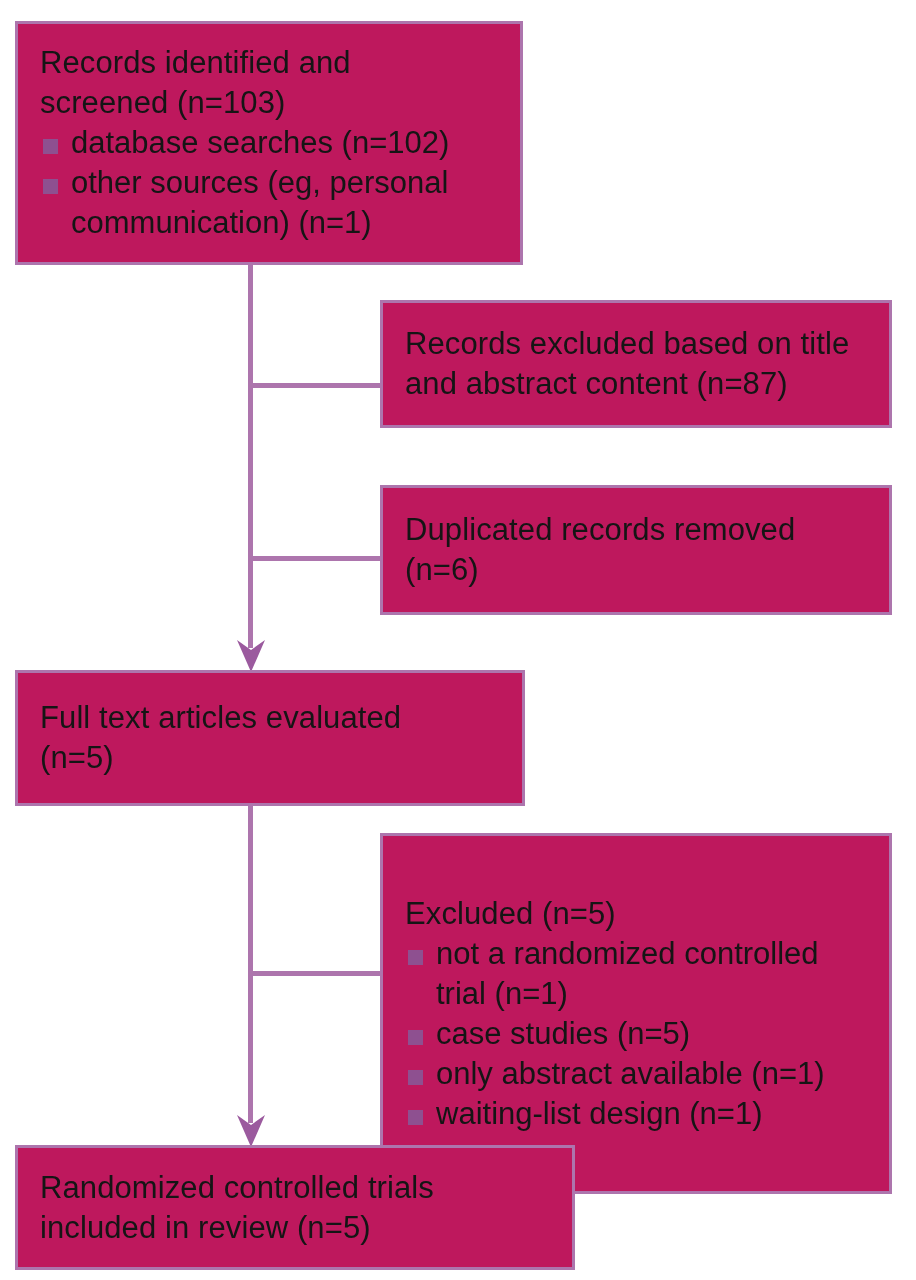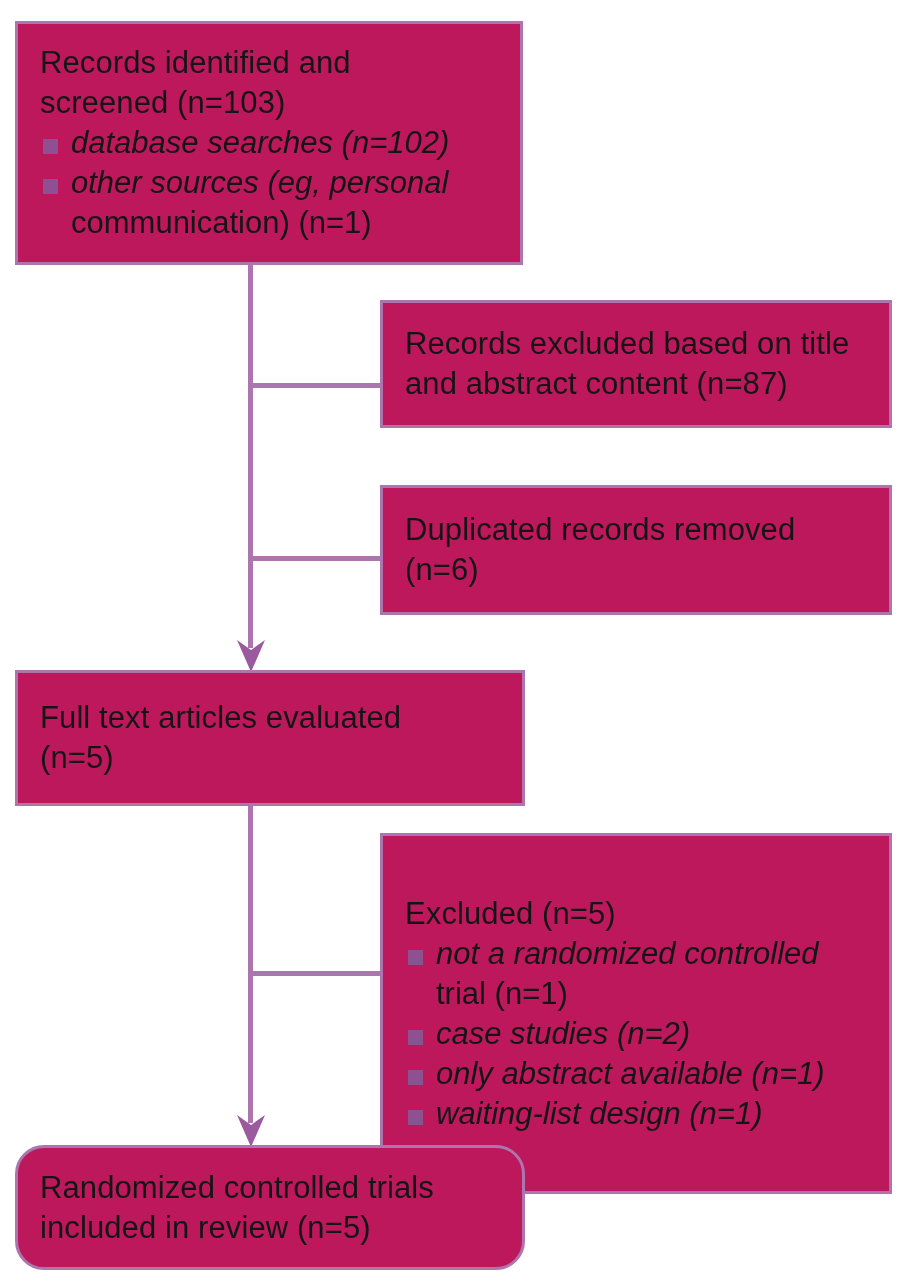--- a/index.html
+++ b/index.html
@@ -49,21 +49,20 @@
   .bullet-item .bullet-mark {
     position: absolute;
     left: 3px;
     top: 16px;
     width: 15px;
     height: 15px;
     background: #8e5090;
   }
   .bullet-text {
     display: block;
-    font-style: italic;
   }
   .connector {
     position: absolute;
     background: #ad75ad;
   }
   .conn-v {
     width: 5px;
   }
   .conn-h {
     height: 5px;
@@ -139,34 +138,34 @@
     <div class="box-inner">
       <div class="box-line">Excluded (n=5)</div>
       <ul class="bullet-list">
         <li class="bullet-item">
           <span class="bullet-mark"></span>
           <span class="bullet-text">not a randomized controlled</span>
           <span class="cont">trial (n=1)</span>
         </li>
         <li class="bullet-item">
           <span class="bullet-mark"></span>
-          <span class="bullet-text">case studies (n=2)</span>
+          <span class="bullet-text">case studies (n=5)</span>
         </li>
         <li class="bullet-item">
           <span class="bullet-mark"></span>
           <span class="bullet-text">only abstract available (n=1)</span>
         </li>
         <li class="bullet-item">
           <span class="bullet-mark"></span>
           <span class="bullet-text">waiting-list design (n=1)</span>
         </li>
       </ul>
     </div>
   </div>
 
-  <div class="flow-box" style="left:15px; top:1145px; width:510px; height:125px;border-radius:29px;">
+  <div class="flow-box" style="left:15px; top:1145px; width:560px; height:125px;">
     <div class="box-inner">
       <div class="box-line">Randomized controlled trials</div>
       <div class="box-line">included in review (n=5)</div>
     </div>
   </div>
 
 </div>
 
 </body></html>

